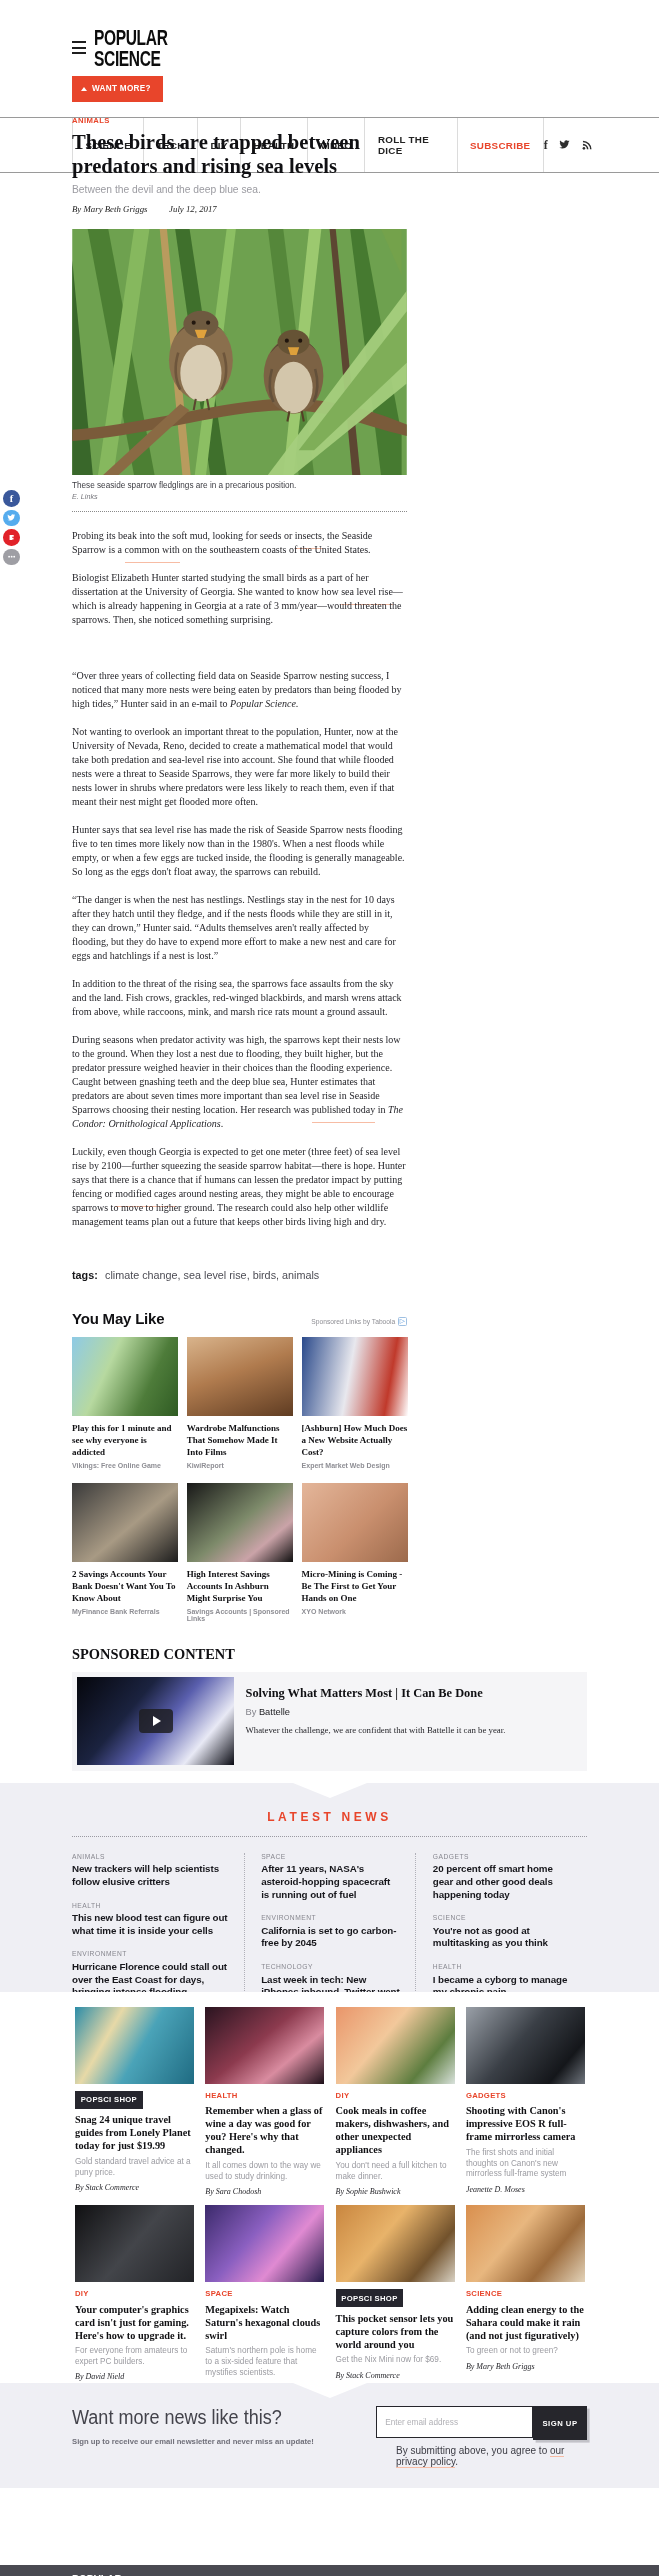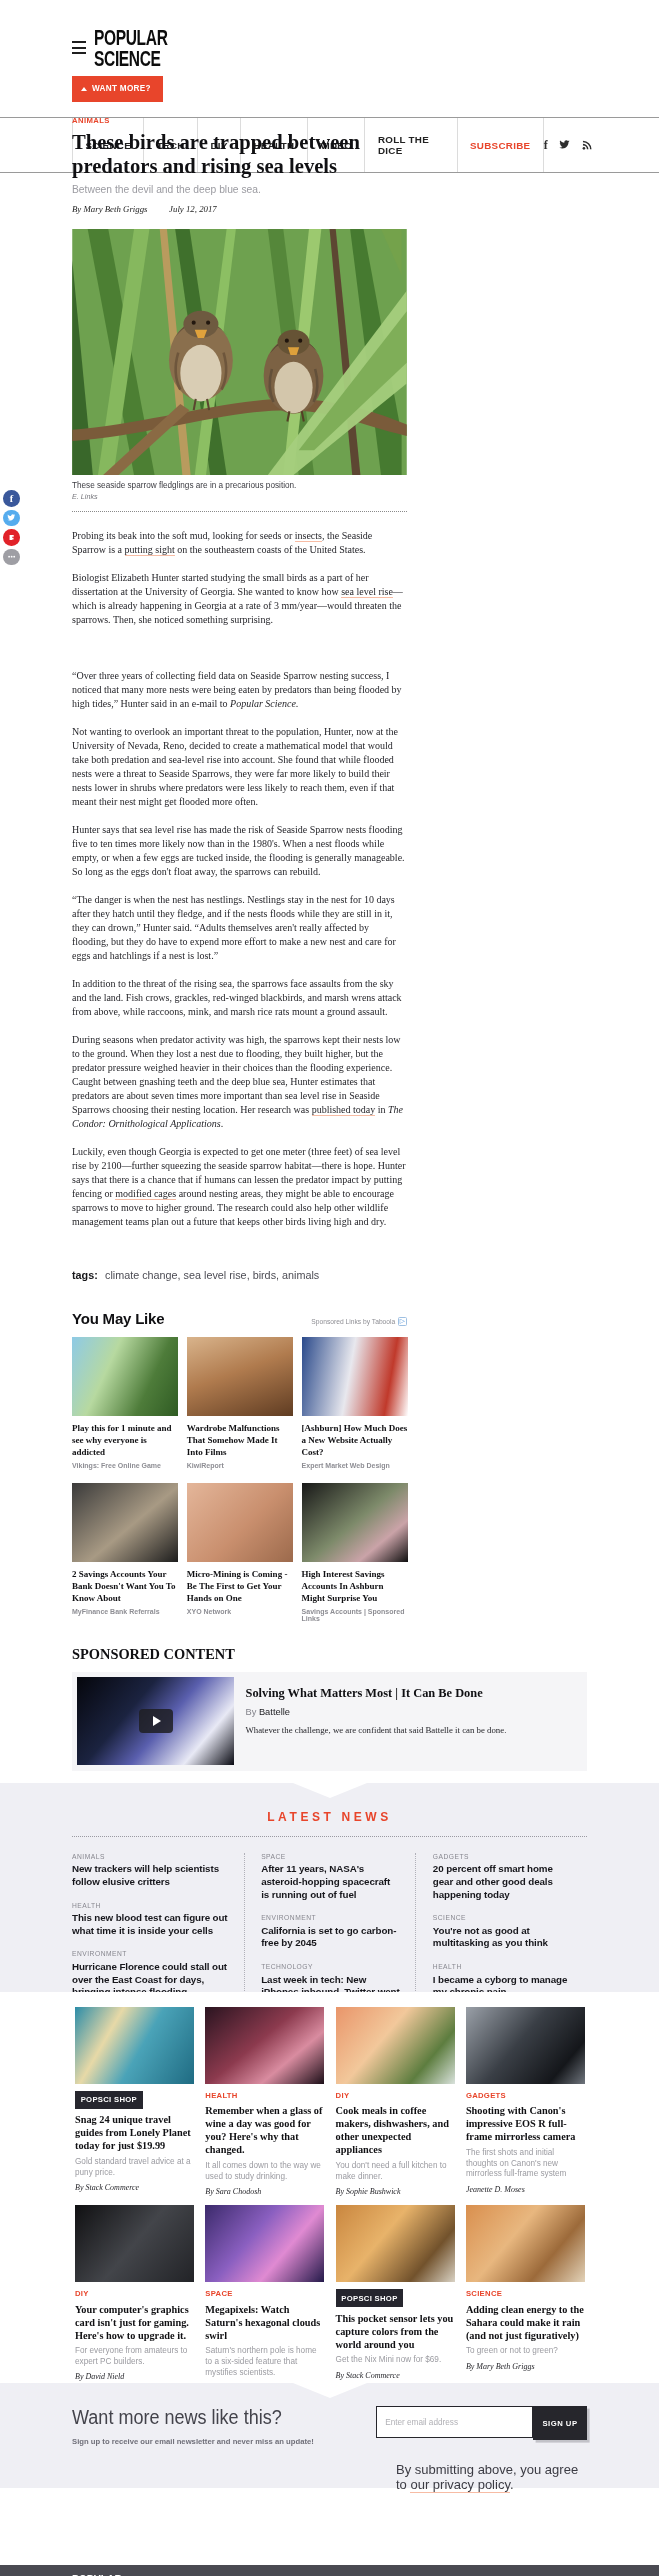--- a/index.html
+++ b/index.html
@@ -42,21 +42,21 @@
   .headline { font-family:"Liberation Serif", serif; font-weight:700; font-size:20.6px; line-height:24px; color:#101013; }
   .dek { margin-top:6.2px; font-size:10.3px; color:#9b9ba1; }
   .byline-row { margin-top:8.2px; font-family:"Liberation Serif", serif; font-style:italic; font-size:8.8px; color:#222; display:flex; }
   .byline-row .date { margin-left:21.6px; }
   .hero { margin-top:15.5px; }
   .hero svg { display:block; }
   .caption { margin-top:6.2px; font-size:8.2px; color:#3c3c42; }
   .credit { margin-top:2.1px; font-style:italic; font-size:7.2px; color:#77777d; }
   .dotted-divider { margin:9.3px 0 17.5px; border-top:0.5px dotted #8a8a8a; height:0; }
   .para { font-family:"Liberation Serif", serif; font-size:10px; line-height:14px; color:#26262b; margin-bottom:14px; }
-  .seg-link { border-bottom:1.5px solid #f7bca4; padding-bottom:0; cursor:pointer; }
+  .seg-link { border-bottom:1.5px solid #f7bca4; padding-bottom:7px; cursor:pointer; }
   .seg-italic { font-style:italic; }
   .ad-gap { height:28px; }
   .tags-row { margin-top:40px; font-size:10.8px; display:flex; flex-wrap:wrap; align-items:baseline; }
   .tags-label { font-weight:800; color:#17171a; margin-right:7.2px; }
   .tag { color:#4d4d55; cursor:pointer; }
   .tag:not(:last-child)::after { content:", "; white-space:pre; }
 
   
   .sec-yml { position:absolute; top:1310px; left:72px; width:335px; }
   .yml-head { display:flex; align-items:baseline; justify-content:space-between; }
@@ -129,21 +129,21 @@
   .news-inner { margin:0 72px; padding-top:23px; display:flex; justify-content:space-between; }
   .nl-heading { font-size:19.6px; color:#43434b; font-weight:400; transform:scaleX(0.92); transform-origin:left; white-space:nowrap; }
   .nl-sub { margin-top:8.2px; font-weight:700; font-size:7.7px; color:#70707a; }
   .nl-right { width:211px; }
   .nl-form { display:flex; align-items:flex-start; }
   .nl-input { flex:1; height:32px; border:1px solid #26262c; background:#fff; padding:0 8.2px; font-size:8.2px;
               font-family:"Liberation Sans", sans-serif; color:#333; }
   .nl-input::placeholder { color:#b0b0b5; }
   .nl-btn { width:54px; height:34px; margin-top:0; background:#26262c; color:#fff; border:none; font-weight:800;
             font-size:7.7px; letter-spacing:0.5px; cursor:pointer; box-shadow:2.6px 2.6px 0 rgba(38,38,44,0.22); }
-  .nl-privacy { margin-top:22px; font-size:13px; color:#3c3c44;padding-left:20px; }
+  .nl-privacy { margin-top:5px; font-size:10px; color:#3c3c44;padding-left:20px; }
   .nl-privacy .plink { border-bottom:1.5px solid #f7bca4; cursor:pointer; }
 
   
   .sec-footer { position:absolute; top:2565px; left:0; right:0; height:80px; background:#4a4a52; overflow:hidden; }
   .footer-inner { margin:0 72px; padding-top:8.8px; }
   .footer-toprow { display:flex; align-items:center; justify-content:space-between; }
   .footer-logo { font-weight:900; font-size:14px; line-height:0.95; letter-spacing:-0.3px; color:#fff;
                  transform:scaleX(0.75); transform-origin:left center; }
 </style>
 </head>
@@ -269,21 +269,21 @@
         </g>
 
         <polygon points="650,120 650,300 430,478 380,478" fill="#a5cf7d" opacity="0.95"></polygon>
         <polygon points="650,160 650,260 470,430 440,430" fill="#7fae58"></polygon>
       </svg>
     </figure>
     <figcaption class="caption">These seaside sparrow fledglings are in a precarious position.</figcaption>
     <div class="credit">E. Links</div>
     <div class="dotted-divider"></div>
 
-    <p class="para"><span>Probing its beak into the soft mud, looking for seeds or </span><span class="seg-link">insects</span><span>, the Seaside Sparrow is a </span><span class="seg-link">putting sight</span><span> on the southeastern coasts of the United States.</span></p>
+    <p class="para"><span>Probing its beak into the soft mud, looking for seeds or </span><span class="seg-link">insects</span><span>, the Seaside Sparrow is a </span><span class="seg-link">common with</span><span> on the southeastern coasts of the United States.</span></p>
     <p class="para"><span>Biologist Elizabeth Hunter started studying the small birds as a part of her dissertation at the University of Georgia. She wanted to know how </span><span class="seg-link">sea level rise</span><span>—which is already happening in Georgia at a rate of 3 mm/year—would threaten the sparrows. Then, she noticed something surprising.</span></p>
     <div class="ad-gap"></div>
     <p class="para"><span>“Over three years of collecting field data on Seaside Sparrow nesting success, I noticed that many more nests were being eaten by predators than being flooded by high tides,” Hunter said in an e-mail to </span><span class="seg-italic">Popular Science</span><span>.</span></p>
     <p class="para"><span>Not wanting to overlook an important threat to the population, Hunter, now at the University of Nevada, Reno, decided to create a mathematical model that would take both predation and sea-level rise into account. She found that while flooded nests were a threat to Seaside Sparrows, they were far more likely to build their nests lower in shrubs where predators were less likely to reach them, even if that meant their nest might get flooded more often.</span></p>
     <p class="para"><span>Hunter says that sea level rise has made the risk of Seaside Sparrow nests flooding five to ten times more likely now than in the 1980's. When a nest floods while empty, or when a few eggs are tucked inside, the flooding is generally manageable. So long as the eggs don't float away, the sparrows can rebuild.</span></p>
     <p class="para"><span>“The danger is when the nest has nestlings. Nestlings stay in the nest for 10 days after they hatch until they fledge, and if the nests floods while they are still in it, they can drown,” Hunter said. “Adults themselves aren't really affected by flooding, but they do have to expend more effort to make a new nest and care for eggs and hatchlings if a nest is lost.”</span></p>
     <p class="para"><span>In addition to the threat of the rising sea, the sparrows face assaults from the sky and the land. Fish crows, grackles, red-winged blackbirds, and marsh wrens attack from above, while raccoons, mink, and marsh rice rats mount a ground assault.</span></p>
     <p class="para"><span>During seasons when predator activity was high, the sparrows kept their nests low to the ground. When they lost a nest due to flooding, they built higher, but the predator pressure weighed heavier in their choices than the flooding experience. Caught between gnashing teeth and the deep blue sea, Hunter estimates that predators are about seven times more important than sea level rise in Seaside Sparrows choosing their nesting location. Her research was </span><span class="seg-link">published today</span><span> in </span><span class="seg-italic">The Condor: Ornithological Applications</span><span>.</span></p>
     <p class="para"><span>Luckily, even though Georgia is expected to get one meter (three feet) of sea level rise by 2100—further squeezing the seaside sparrow habitat—there is hope. Hunter says that there is a chance that if humans can lessen the predator impact by putting fencing or </span><span class="seg-link">modified cages</span><span> around nesting areas, they might be able to encourage sparrows to move to higher ground. The research could also help other wildlife management teams plan out a future that keeps other birds living high and dry.</span></p>
 
@@ -319,44 +319,44 @@
         <div class="yml-img img3"></div>
         <div class="yml-card-title">[Ashburn] How Much Does a New Website Actually Cost?</div>
         <div class="yml-source">Expert Market Web Design</div>
       </div>
       <div class="yml-card">
         <div class="yml-img img4"></div>
         <div class="yml-card-title">2 Savings Accounts Your Bank Doesn't Want You To Know About</div>
         <div class="yml-source">MyFinance Bank Referrals</div>
       </div>
       <div class="yml-card">
+        <div class="yml-img img5"></div>
+        <div class="yml-card-title">High Interest Savings Accounts In Ashburn Might Surprise You</div>
+        <div class="yml-source">Savings Accounts | Sponsored Links</div>
+      </div>
+      <div class="yml-card">
         <div class="yml-img img6"></div>
         <div class="yml-card-title">Micro-Mining is Coming - Be The First to Get Your Hands on One</div>
         <div class="yml-source">XYO Network</div>
-      </div>
-      <div class="yml-card">
-        <div class="yml-img img5"></div>
-        <div class="yml-card-title">High Interest Savings Accounts In Ashburn Might Surprise You</div>
-        <div class="yml-source">Savings Accounts | Sponsored Links</div>
       </div>
     </div>
   </div>
 
   <div class="sec-sponsored">
     <div class="sponsored-head">SPONSORED CONTENT</div>
     <div class="sponsored-card">
       <div class="video-thumb">
         <div class="play-btn"></div>
       </div>
       <div class="sponsored-body">
         <div class="sponsored-title">Solving What Matters Most | It Can Be Done</div>
         <div class="sponsored-by">
           <span class="by">By </span><span>Battelle</span>
         </div>
-        <div class="sponsored-desc">Whatever the challenge, we are confident that said Battelle it can be done.</div>
+        <div class="sponsored-desc">Whatever the challenge, we are confident that with Battelle it can be year.</div>
       </div>
     </div>
   </div>
 
   <div class="sec-latest notch-section">
     <div class="latest-inner">
       <div class="latest-head">LATEST NEWS</div>
       <div class="latest-divider"></div>
       <div class="latest-grid">
         <div class="latest-col">

